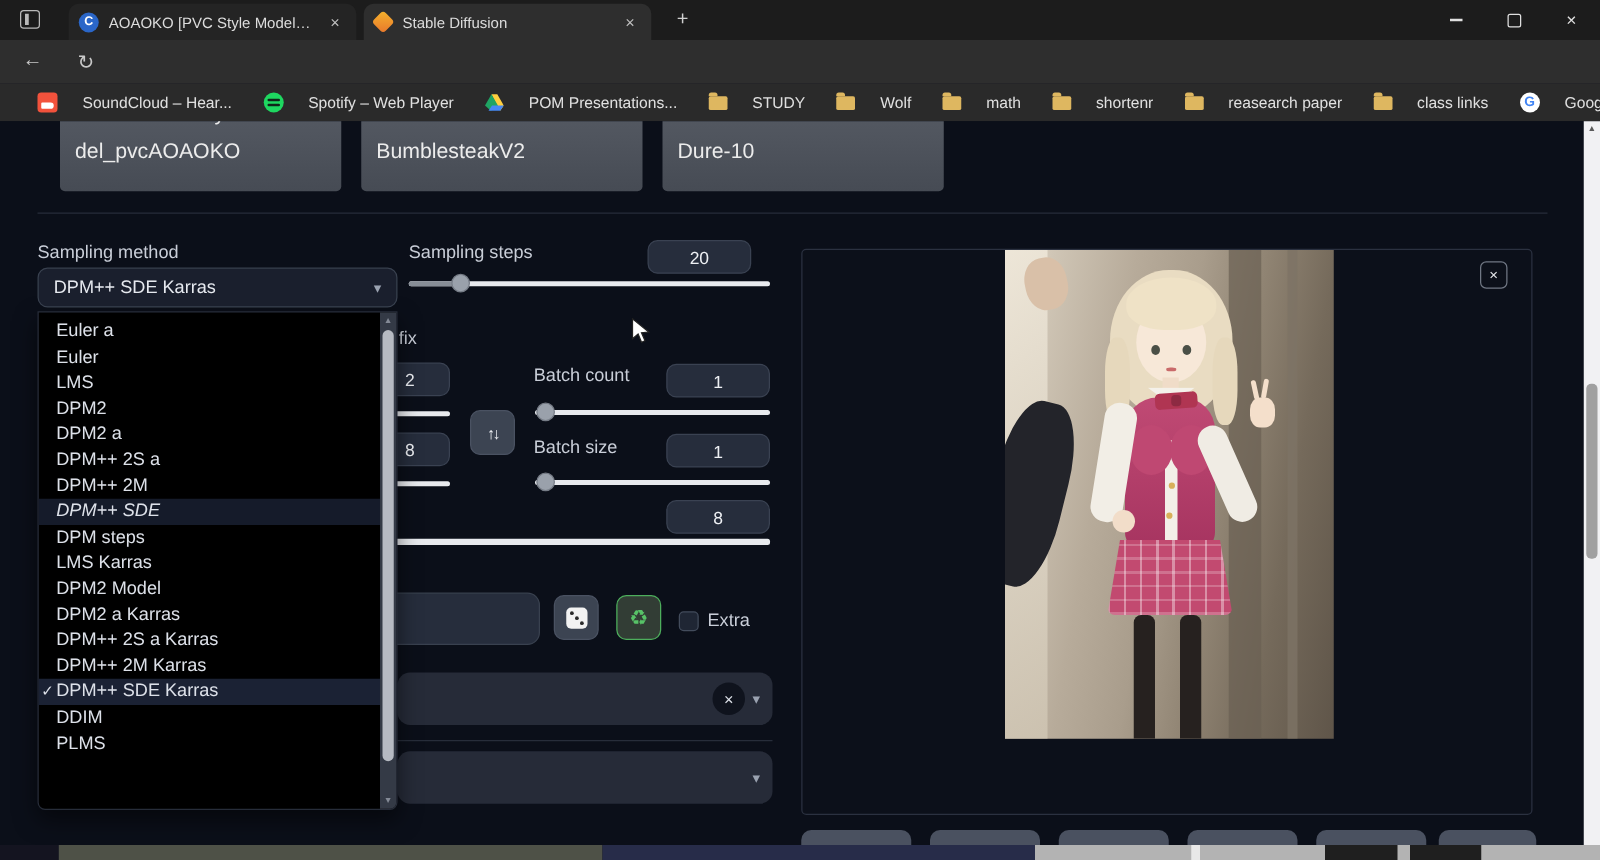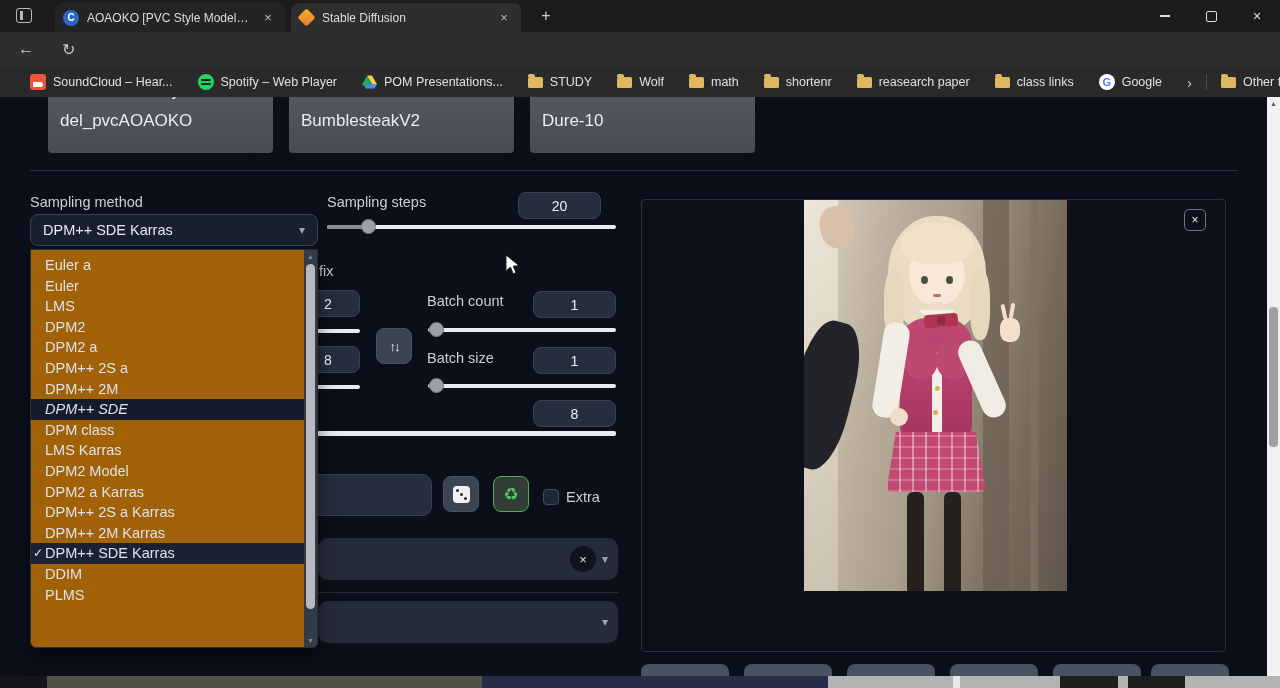--- a/index.html
+++ b/index.html
@@ -46,21 +46,21 @@
   .ext-globe { border-radius:50%; background:radial-gradient(circle at 35% 35%, #9fd3f0, #3a78c2 70%, #2b5e9e); } .ext-globe::after { content:""; width:7px; height:6px; background:#4fae5c; border-radius:50% 20% 60% 30%; }
   .ext-y { background:#6a6f75; font-size:11px; }
   .ext-m { background:#8a36c9; border-radius:50%; font-size:10px; }
   .right-ic { position:absolute; top:40px; color:#cfcfcf; }
   .coll-ic { width:14px; height:14px; border:1.4px solid #cfcfcf; border-radius:3px; position:relative; }
   .coll-ic::after { content:"+"; position:absolute; right:-4px; bottom:-6px; font-size:10px; background:transparent; }
   .avatar { width:24px; height:24px; border-radius:50%; background:radial-gradient(circle at 50% 25%, #c97b84 0 28%, #4a3f45 45%, #27242b 80%); }
   .bing { width:26px; height:26px; border-radius:50%; background:radial-gradient(circle at 35% 30%, #3ba3ef, #0f5bb5 75%); color:#fff; font-weight:bold; font-size:15px; display:flex; align-items:center; justify-content:center; }
 
   .bkbar { position:absolute; left:0; top:67px; width:1280px; height:30px; background:#2a2a2a; display:flex; align-items:center; padding:0 14px 0 30px; }
-  .bk { display:flex; align-items:center; gap:7px; margin-right:25px; flex:none; }
+  .bk { display:flex; align-items:center; gap:20px; margin-right:25px; flex:none; }
   .bk-label { color:#e0e0e0; font-size:12.5px; white-space:nowrap; }
   .folder { width:15px; height:11px; background:#deb760; border-radius:1.5px; position:relative; flex:none; }
   .folder::before { content:""; position:absolute; left:0; top:-3px; width:7px; height:3px; background:#deb760; border-radius:2px 2px 0 0; }
   .sc-ic { width:16px; height:16px; background:#f2523c; border-radius:3px; position:relative; }
   .sc-ic::after { content:""; position:absolute; left:3px; bottom:3px; width:10px; height:5px; background:#fff; border-radius:1px 3px 3px 1px; }
   .sp-ic { width:16px; height:16px; background:#1ed760; border-radius:50%; position:relative; overflow:hidden; }
   .sp-ic::before { content:""; position:absolute; left:3px; top:5px; width:10px; height:2px; background:#10251a; border-radius:2px; box-shadow:0 4px 0 #10251a; }
   .gg-ic { width:16px; height:16px; background:#fff; border-radius:50%; color:#4285F4; font-size:11px; font-weight:bold; text-align:center; line-height:16px; }
   .bk-right { margin-left:auto; display:flex; align-items:center; gap:14px; }
   .bk-chev { color:#c8c8c8; font-size:15px; }
@@ -80,21 +80,21 @@
   .lbl { position:absolute; color:#c9ced8; font-size:14.5px; white-space:nowrap; }
   .numbox { position:absolute; width:83px; height:27px; background:#262d3c; border:1px solid #3a4252; border-radius:8px; color:#eef0f4; font-size:14px; display:flex; align-items:center; justify-content:center; }
   .track { position:absolute; height:4px; background:#e8eaee; border-radius:2px; }
   .track-fill { position:absolute; left:0; top:0; height:4px; background:#878d96; border-radius:2px; }
   .thumb { position:absolute; width:15px; height:15px; border-radius:50%; background:#9aa1ab; border:1px solid #767c86; top:-6px; }
 
   .selbox { position:absolute; left:30px; top:117px; width:288px; height:32px; background:#1a1f2d; border:1px solid #39414f; border-radius:8px; display:flex; align-items:center; padding:0 12px; z-index:41; }
   .selbox .val { color:#e6e9ef; font-size:14.5px; flex:1; }
   .caret { color:#9aa2b0; font-size:12px; }
 
-  .ddlist { position:absolute; left:30px; top:152px; width:288px; height:399px; background:#a16207; border:1px solid #272d3a; border-radius:0 0 6px 6px; z-index:40; box-shadow:0 8px 18px rgba(0,0,0,.5); padding-top:5px; }
+  .ddlist { position:absolute; left:30px; top:152px; width:288px; height:399px; background:#000000; border:1px solid #272d3a; border-radius:0 0 6px 6px; z-index:40; box-shadow:0 8px 18px rgba(0,0,0,.5); padding-top:5px; }
   .opt { position:relative; height:20.6px; line-height:20.6px; padding-left:14px; color:#dde1e9; font-size:14.5px; width:273px; white-space:nowrap; }
   .opt .chk { position:absolute; left:2px; top:0; color:#dde1e9; font-size:12px; }
   .opt-hov { background:#151b2a;font-style:italic; }
   .opt-sel { background:#1b2234; }
   .dd-scroll { position:absolute; right:0; top:0; width:13px; height:397px; background:#343a46; border-radius:0 0 5px 0; }
   .dd-scroll .up { position:absolute; top:3px; left:0; width:13px; text-align:center; font-size:7px; color:#848a96; }
   .dd-scroll .dn { position:absolute; bottom:3px; left:0; width:13px; text-align:center; font-size:7px; color:#848a96; }
   .dd-thumb { position:absolute; left:2px; top:14px; width:9px; height:345px; background:#b6bac2; border-radius:5px; }
 
   .under { z-index:5; }
@@ -312,21 +312,21 @@
     </div>
     <div class="ddlist">
       <div class="opt">Euler a</div>
       <div class="opt">Euler</div>
       <div class="opt">LMS</div>
       <div class="opt">DPM2</div>
       <div class="opt">DPM2 a</div>
       <div class="opt">DPM++ 2S a</div>
       <div class="opt">DPM++ 2M</div>
       <div class="opt opt-hov">DPM++ SDE</div>
-      <div class="opt">DPM class</div>
+      <div class="opt">DPM steps</div>
       <div class="opt">LMS Karras</div>
       <div class="opt">DPM2 Model</div>
       <div class="opt">DPM2 a Karras</div>
       <div class="opt">DPM++ 2S a Karras</div>
       <div class="opt">DPM++ 2M Karras</div>
       <div class="opt opt-sel"><span class="chk">✓</span><span>DPM++ SDE Karras</span></div>
       <div class="opt">DDIM</div>
       <div class="opt">PLMS</div>
       <div class="dd-scroll">
         <div class="up">▲</div>

